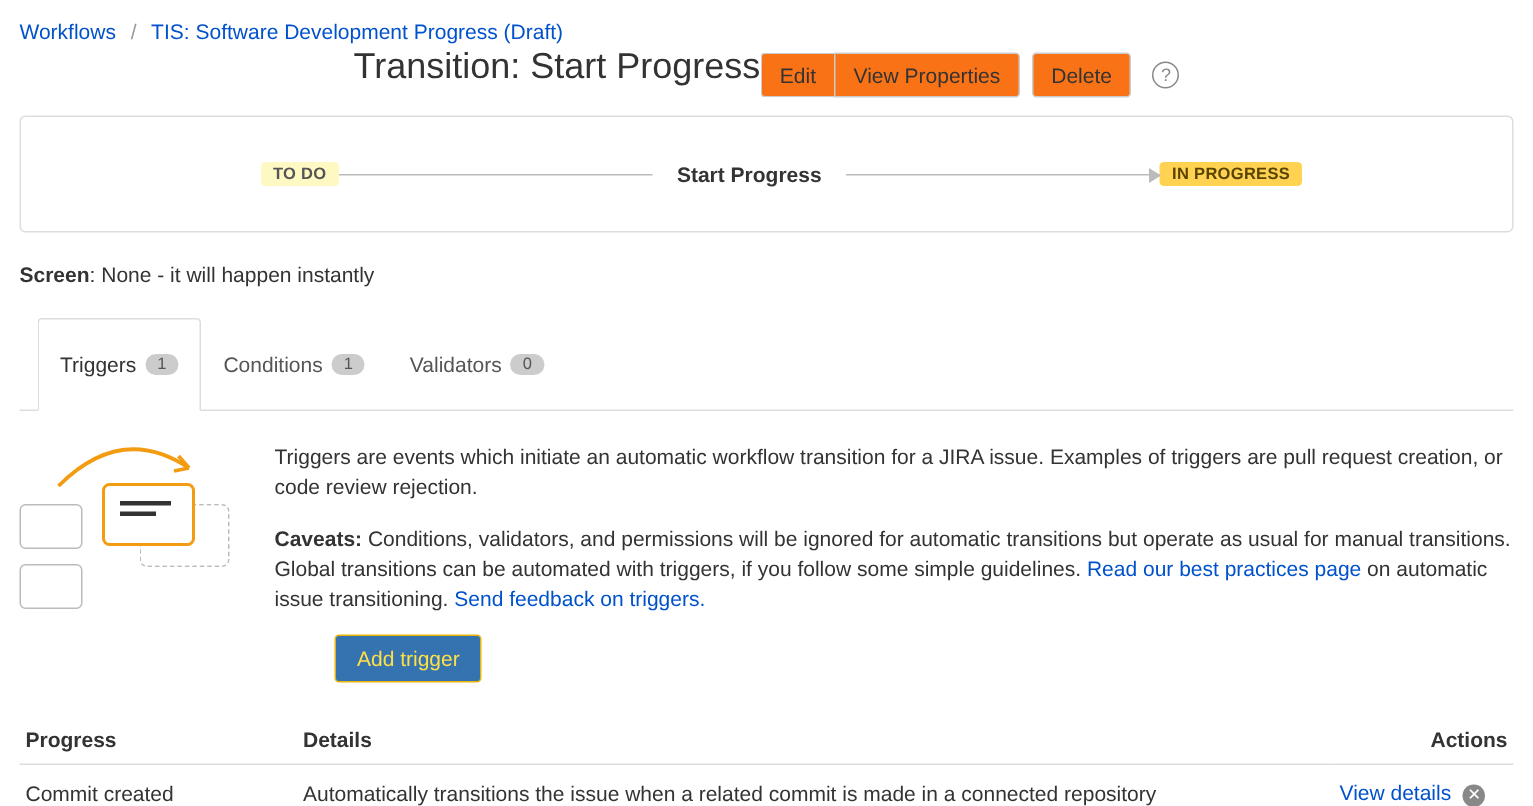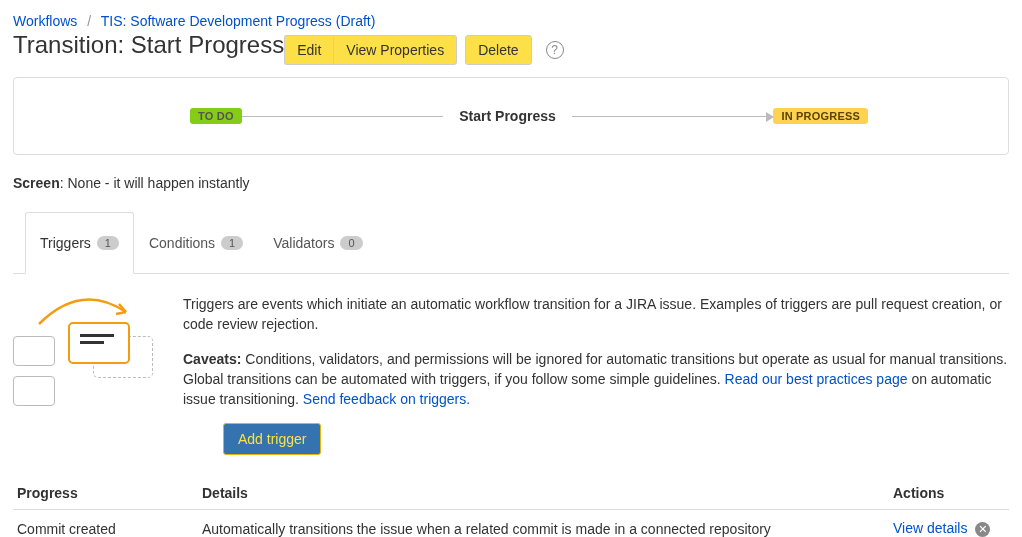--- a/index.html
+++ b/index.html
@@ -9,45 +9,45 @@
     font-family: -apple-system, BlinkMacSystemFont, "Segoe UI", Arial, sans-serif;
     font-size: 14px;
     color: #333;
     width: 1022px;
     background: #fff;
   }
   a { color: #0052cc; text-decoration: none; }
   .breadcrumb { font-size: 14px; color: #555; margin-bottom: 2px; }
   .breadcrumb a { color: #0052cc; }
   .breadcrumb .sep { color: #999; margin: 0 6px; }
-  .header-row { display: flex; align-items: flex-start; justify-content: flex-start; }
+  .header-row { display: flex; align-items: flex-start; justify-content: center; }
   h1 { font-size: 24px; font-weight: 400; margin: 0 0 18px 0; color: #333; }
   .header-actions { display: flex; gap: 8px; align-items: center; margin-top: 4px; }
   .btn {
-    background: #fde047; border: 1px solid #ccc; border-radius: 3px;
+    background: #f97316; border: 1px solid #ccc; border-radius: 3px;
     padding: 6px 12px; font-size: 14px; color: #333; cursor: pointer;
   }
   .btn-group { display: flex; }
   .btn-group .btn:first-child { border-radius: 3px 0 0 3px; border-right: none; }
   .btn-group .btn:last-child { border-radius: 0 3px 3px 0; }
   .help-icon {
     width: 18px; height: 18px; border: 1.5px solid #888; border-radius: 50%;
     display: inline-flex; align-items: center; justify-content: center;
     font-size: 12px; color: #888; cursor: pointer; margin-left: 6px;
   }
   .diagram {
     border: 1px solid #ddd; border-radius: 4px; padding: 30px 20px;
     display: flex; align-items: center; justify-content: center; gap: 0;
     margin-bottom: 20px;
   }
   .lozenge {
     display: inline-block; padding: 2px 8px; border-radius: 3px;
     font-size: 11px; font-weight: 700; letter-spacing: 0.2px;
   }
-  .lozenge-grey { background: #84cc16; color: #555; margin-left: 16px; }
+  .lozenge-grey { background: #fef9c3; color: #555; }
   .lozenge-yellow { background: #ffd351; color: #594300; }
   .diag-line {
     flex: 1; height: 1px; background: #bbb; position: relative;
   }
   .diag-arrowhead {
     position: absolute; right: -1px; top: -4px; width: 0; height: 0;
     border-left: 8px solid #bbb; border-top: 5px solid transparent;
     border-bottom: 5px solid transparent;
   }
   .diag-label {
@@ -103,21 +103,21 @@
     background: #3572b0; color: #fde047; border: 1px solid #eab308;
     border-radius: 3px; padding: 7px 14px; font-size: 14px; cursor: pointer; margin-left: 40px;
   }
   table.triggers {
     width: 100%; border-collapse: collapse; font-size: 14px;
   }
   table.triggers th {
     text-align: left; font-weight: 700; padding: 8px 4px;
     border-bottom: 1px solid #ddd; color: #333;
   }
-  table.triggers th.actions-col { }
+  table.triggers th.actions-col { text-align: right; }
   table.triggers td {
     padding: 10px 4px; border-bottom: 1px solid #eee; color: #333; vertical-align: middle;
   }
   table.triggers td.actions-cell { text-align: left; white-space: nowrap; }
   .remove-icon {
     display: inline-flex; width: 15px; height: 15px; border-radius: 50%;
     background: #888; color: #fff; align-items: center; justify-content: center;
     font-size: 11px; margin-left: 4px; cursor: pointer; line-height: 1;
   }
 </style>

